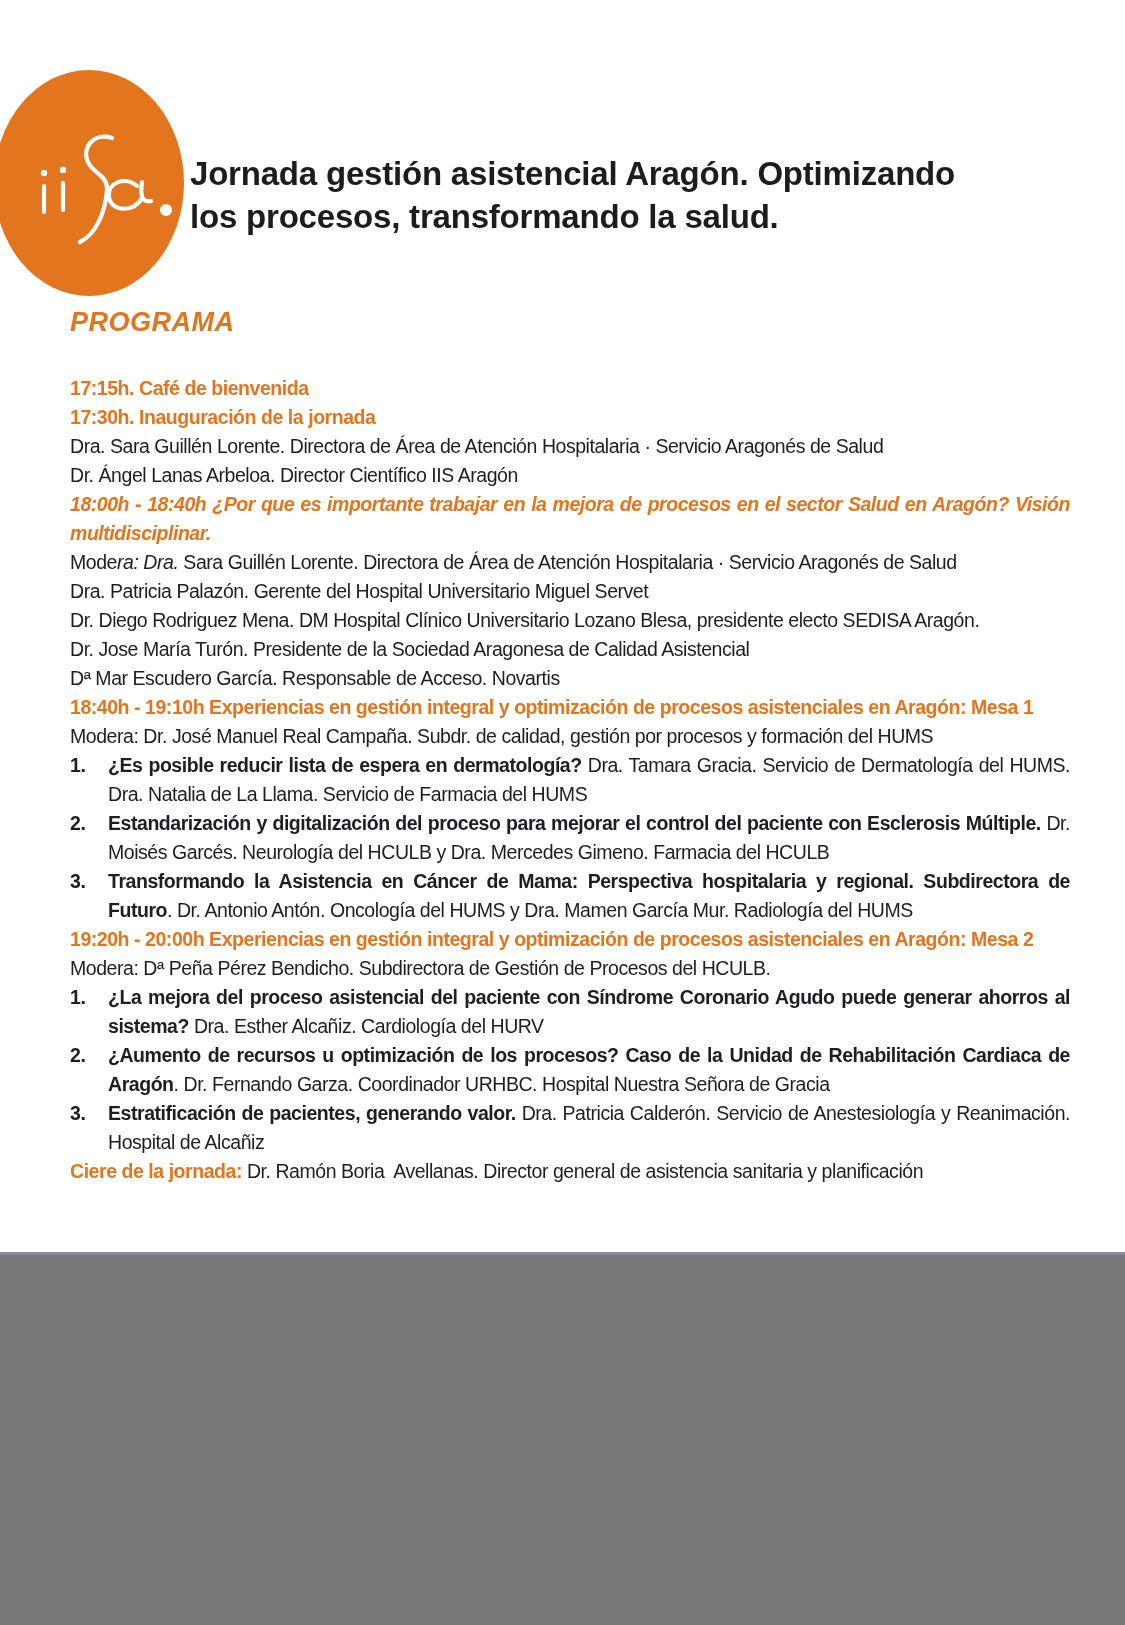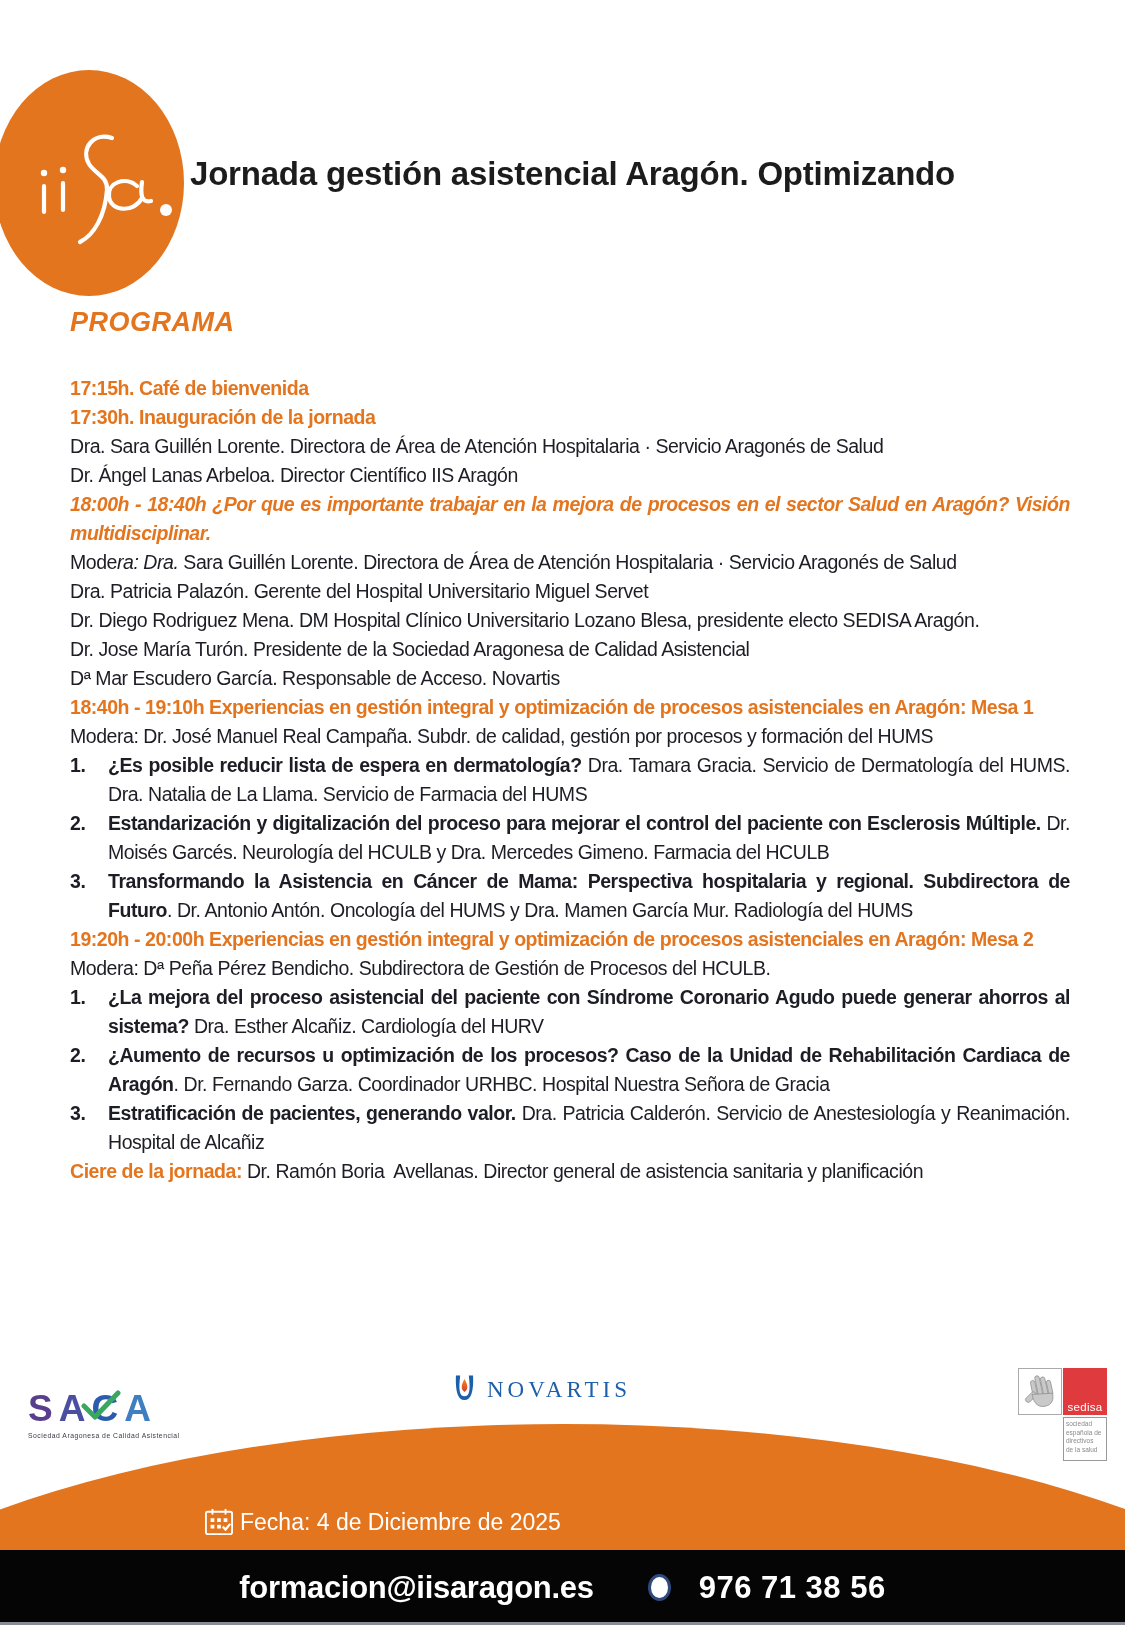--- a/index.html
+++ b/index.html
@@ -4,21 +4,21 @@
 <style>
   :root{
     --orange:#E4751F; --ink:#1D1D26; --bar:#050505;
     --novartis-blue:#1D5FAA; --sedisa-red:#DF3A3E;
     --saca-s:#5A3E8E; --saca-a1:#4A4FA0; --saca-c:#2A5CAD; --saca-a2:#3F7FC1;
     --check-green:#3AA75F; --phone-ring:#2F4A7A; --strip:#878C96;
   }
   *{margin:0;padding:0;box-sizing:border-box;}
   html,body{background:#777;}
   .page{
-    position:relative; width:1125px; height:1625px; margin:0 auto;
+    position:relative; width:1125px; height:1255px; margin:0 auto;
     background:#ffffff; overflow:hidden;
     font-family:"Liberation Sans", sans-serif; color:var(--ink);padding-left:12px;
   }
   
   .logo-circle{
     position:absolute; left:-6px; top:70px; width:190px; height:226px;
     background:var(--orange); border-radius:50%;
   }
   .title{
     position:absolute; left:190px; top:152px; width:860px;
@@ -80,20 +80,21 @@
       <path d="M69,113 L69,140"></path>
       <path d="M118,68 C100,62 86,78 95,94 C101,104 114,106 113,120 C111,146 100,165 86,172"></path>
       <path d="M143,116 C132,106 113,112 115,127 C117,142 140,143 148,128"></path>
       <path d="M148,112 C146,126 148,133 157,131"></path>
       <circle cx="172" cy="140" r="6" fill="#ffffff" stroke="none"></circle>
     </svg>
   </div>
 
   <h1 class="title">
     <span>Jornada gestión asistencial Aragón. Optimizando</span><br>
+    <span>los procesos, transformando la salud.</span>
   </h1>
 
   <div class="programa">PROGRAMA</div>
 
   <div class="content">
 
     <p class="orange bold">17:15h. Café de bienvenida</p>
     <p class="orange bold">17:30h. Inauguración de la jornada</p>
     <p>Dra. Sara Guillén Lorente. Directora de Área de Atención Hospitalaria · Servicio Aragonés de Salud</p>
     <p>Dr. Ángel Lanas Arbeloa. Director Científico IIS Aragón</p>

